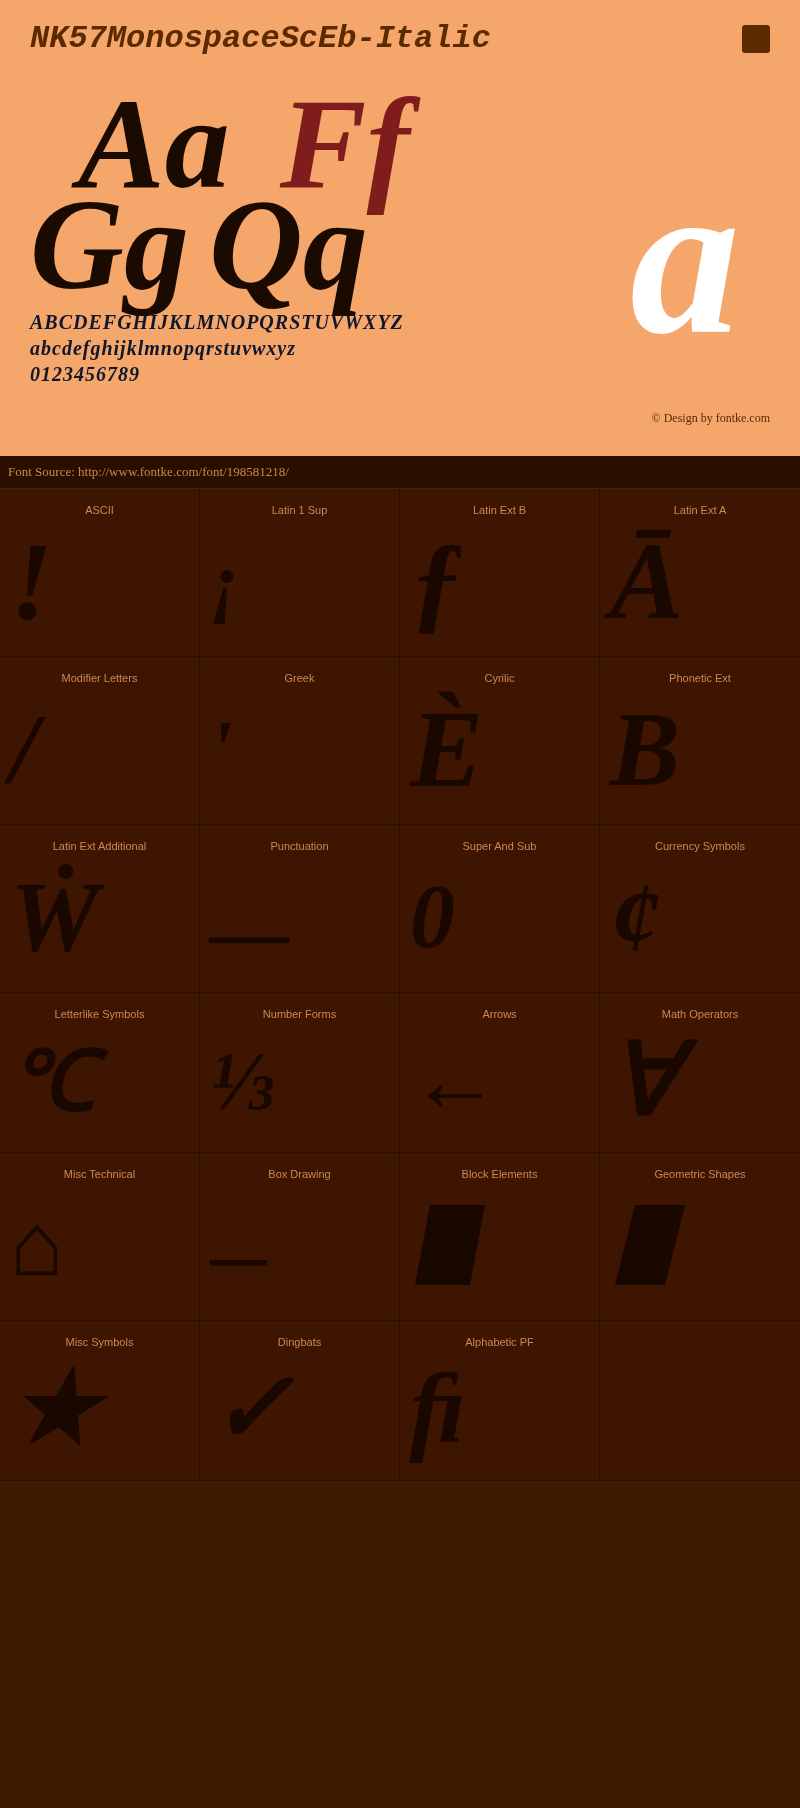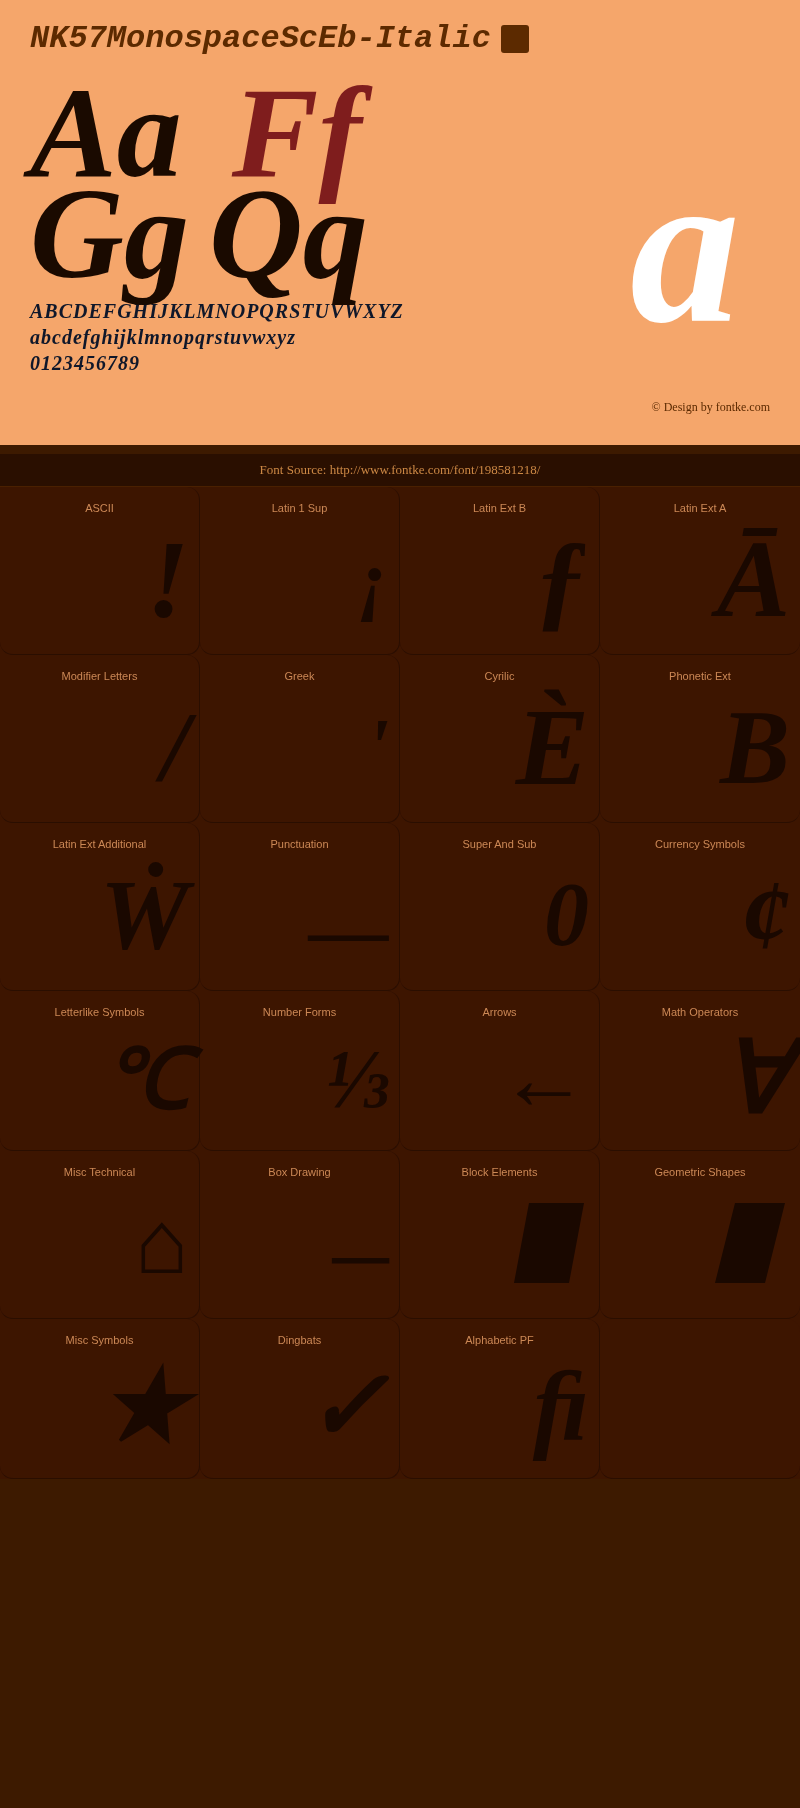--- a/index.html
+++ b/index.html
@@ -15,41 +15,43 @@
       padding: 20px 30px 30px 30px;
       position: relative;
     }
 
     .font-title {
       font-family: 'Courier New', monospace;
       font-style: italic;
       font-weight: bold;
       font-size: 32px;
       color: #5c2a00;
-      margin-bottom: 20px;
+      margin-bottom: 31px;
       display: flex;
       align-items: center;
       gap: 10px;
+      justify-content: space-between;
     }
 
     .font-title-icon {
       display: inline-block;
       width: 28px;
       height: 28px;
       background: #5c2a00;
       border-radius: 3px;
       vertical-align: middle;
     }
 
     .big-a {
       font-size: 130px;
       font-weight: 900;
       font-style: italic;
       color: #1a0a00;
       line-height: 0.85;
+      margin-left: 48px;
     }
 
     .big-f {
       font-size: 130px;
       font-weight: 900;
       font-style: italic;
       color: #7f1d1d;
       line-height: 0.85;
     }
 
@@ -100,45 +102,42 @@
       margin-top: 24px;
     }
 
     
     .dark-section {
       background: #3d1800;
     }
 
     .font-source {
       background: #2a0f00;
-      text-align: center;
       padding: 8px;
       font-size: 13px;
       color: #cc8844;
       border-bottom: 1px solid #4a2000;
-      margin-top: 9px;
     }
 
     
     .unicode-grid {
       display: grid;
       grid-template-columns: repeat(4, 1fr);
       background: #3d1500;
     }
 
     .unicode-cell {
       padding: 15px 10px 20px 10px;
       display: flex;
       flex-direction: column;
-      align-items: flex-end;
+      align-items: flex-start;
       border-right: 1px solid #2a0e00;
       border-bottom: 1px solid #2a0e00;
       min-height: 160px;
       position: relative;
-      border-radius: 13px;
     }
 
     .unicode-cell:nth-child(4n) {
       border-right: none;
     }
 
     .cell-label {
       font-size: 11px;
       color: #cc8855;
       text-align: center;

